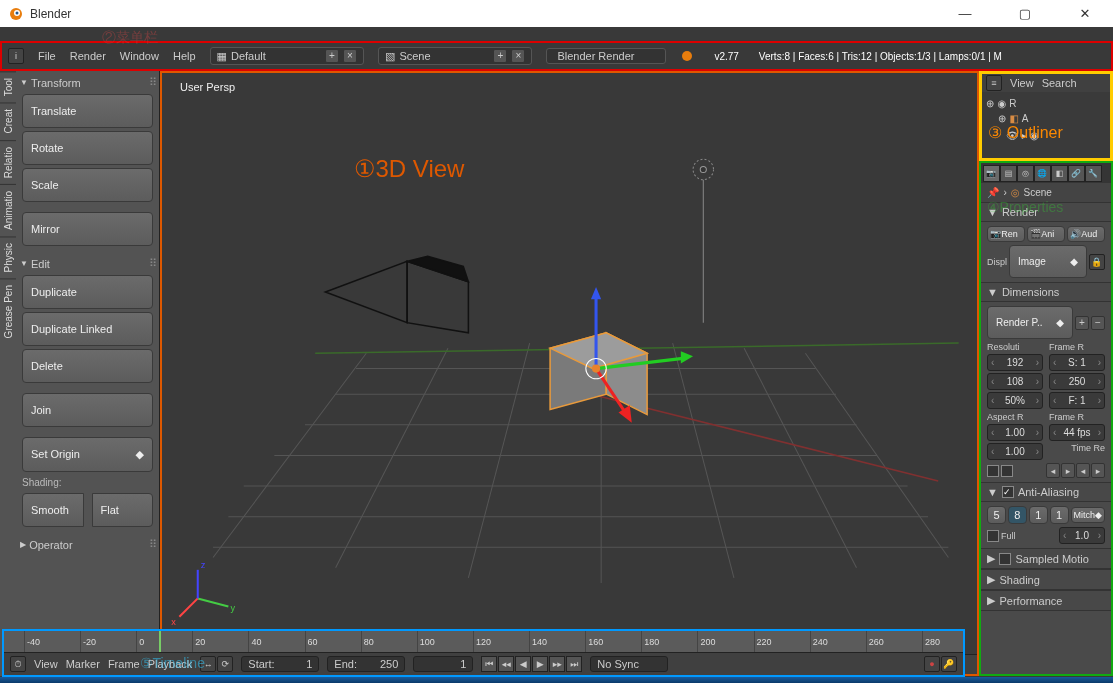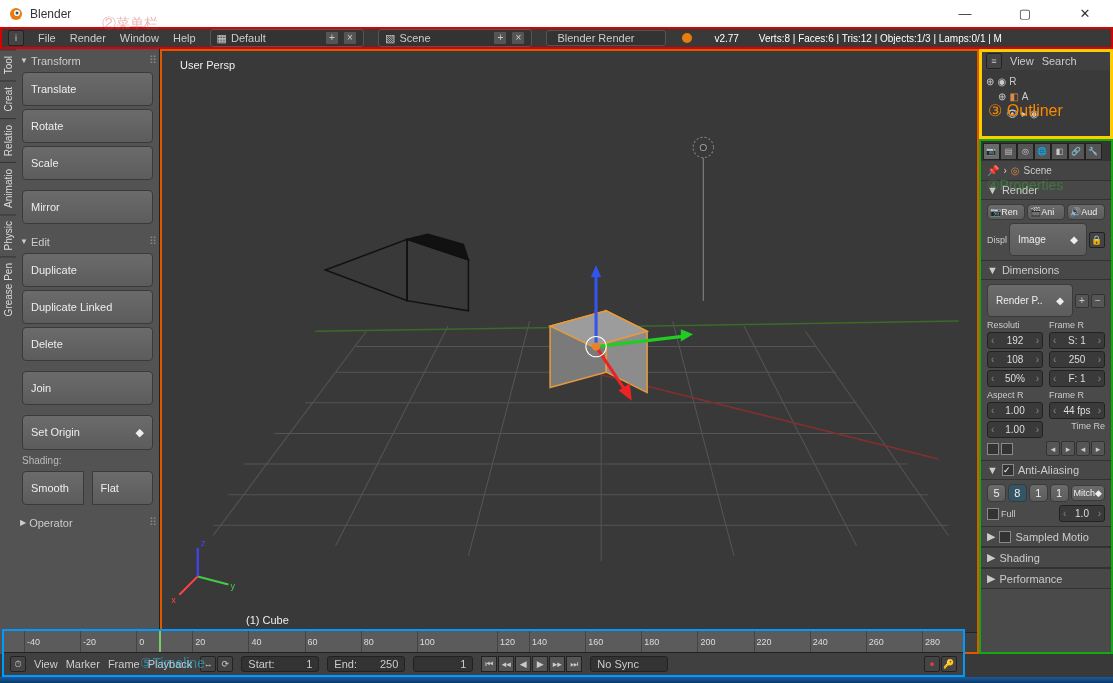--- a/index.html
+++ b/index.html
@@ -6,21 +6,21 @@
   body { background: #393939; color: #ccc; font-size: 11px; overflow: hidden; width: 1113px; height: 683px; position: relative; }
   
   
   .titlebar { height: 27px; background: #fff; display: flex; align-items: center; padding: 0 8px; justify-content: space-between; }
   .titlebar-left { display: flex; align-items: center; gap: 6px; }
   .titlebar-title { color: #333; font-size: 12px; }
   .titlebar-right { display: flex; gap: 20px; }
   .win-btn { width: 40px; height: 25px; display: flex; align-items: center; justify-content: center; color: #333; font-size: 13px; }
   
   
-  .info-header { height: 22px; background: #393939; border-bottom: 1px solid #222; display: flex; align-items: center; padding: 0 6px; gap: 14px; font-size: 11px; position: relative; border: 2px solid #d00; }
+  .info-header { height: 30px; background: #393939; border-bottom: 1px solid #222; display: flex; align-items: center; padding: 0 6px; gap: 14px; font-size: 11px; position: relative; border: 2px solid #d00; margin-top: 14px; }
   .info-menu { display: flex; gap: 14px; align-items: center; }
   .info-menu span { cursor: pointer; }
   .layout-box { background: #333; border: 1px solid #555; border-radius: 3px; padding: 1px 6px; display: flex; align-items: center; gap: 4px; }
   .layout-name { width: 90px; }
   .scene-name { width: 90px; }
   .renderer-box { background: #333; border: 1px solid #555; border-radius: 3px; padding: 1px 10px; width: 120px; }
   .stats { color: #fff; font-size: 10px; margin-left: 6px; }
   .sq-btn { display:inline-block; width:14px;height:14px;background:#555;border:1px solid #333;border-radius:2px;text-align:center;line-height:12px;font-size:10px; }
   
   
@@ -272,20 +272,21 @@
         <g transform="translate(35,500)">
           <line x1="0" y1="0" x2="30" y2="8" stroke="#4c4" stroke-width="2"></line>
           <text x="32" y="12" fill="#4c4" font-size="9">y</text>
           <line x1="0" y1="0" x2="-18" y2="18" stroke="#f44" stroke-width="2"></line>
           <text x="-26" y="26" fill="#f44" font-size="9">x</text>
           <line x1="0" y1="0" x2="0" y2="-28" stroke="#44f" stroke-width="2"></line>
           <text x="3" y="-30" fill="#44f" font-size="9">z</text>
         </g>
       </svg>
       <div class="persp-label">User Persp</div>
+      <div class="annot-3d">①3D View</div>
       <div class="cube-label">(1) Cube</div>
     </div>
     <div class="vp-header">
       <span class="icon-sq">◫</span>
       <span class="menui">View</span>
       <span class="menui">Select</span>
       <span class="menui">Add</span>
       <span class="menui">Object</span>
       <div class="mode-box">
         <span style="color:#d88c44">◧</span>
@@ -490,21 +491,21 @@
   <div class="tl-ruler">
     <div class="tl-cursor"></div>
   <div class="tl-tick" style="left: 20px;">-40</div>
       <div class="tl-tick" style="left: 76.1176px;">-20</div>
       <div class="tl-tick" style="left: 132.235px;">0</div>
       <div class="tl-tick" style="left: 188.353px;">20</div>
       <div class="tl-tick" style="left: 244.471px;">40</div>
       <div class="tl-tick" style="left: 300.588px;">60</div>
       <div class="tl-tick" style="left: 356.706px;">80</div>
       <div class="tl-tick" style="left: 412.824px;">100</div>
-      <div class="tl-tick" style="left: 468.941px; margin-left: 24px;">120</div>
+      <div class="tl-tick" style="left: 468.941px;">120</div>
       <div class="tl-tick" style="left: 525.059px;">140</div>
       <div class="tl-tick" style="left: 581.176px;">160</div>
       <div class="tl-tick" style="left: 637.294px;">180</div>
       <div class="tl-tick" style="left: 693.412px;">200</div>
       <div class="tl-tick" style="left: 749.529px;">220</div>
       <div class="tl-tick" style="left: 805.647px;">240</div>
       <div class="tl-tick" style="left: 861.765px;">260</div>
       <div class="tl-tick" style="left: 917.882px;">280</div>
     </div>
   <div class="tl-header">

